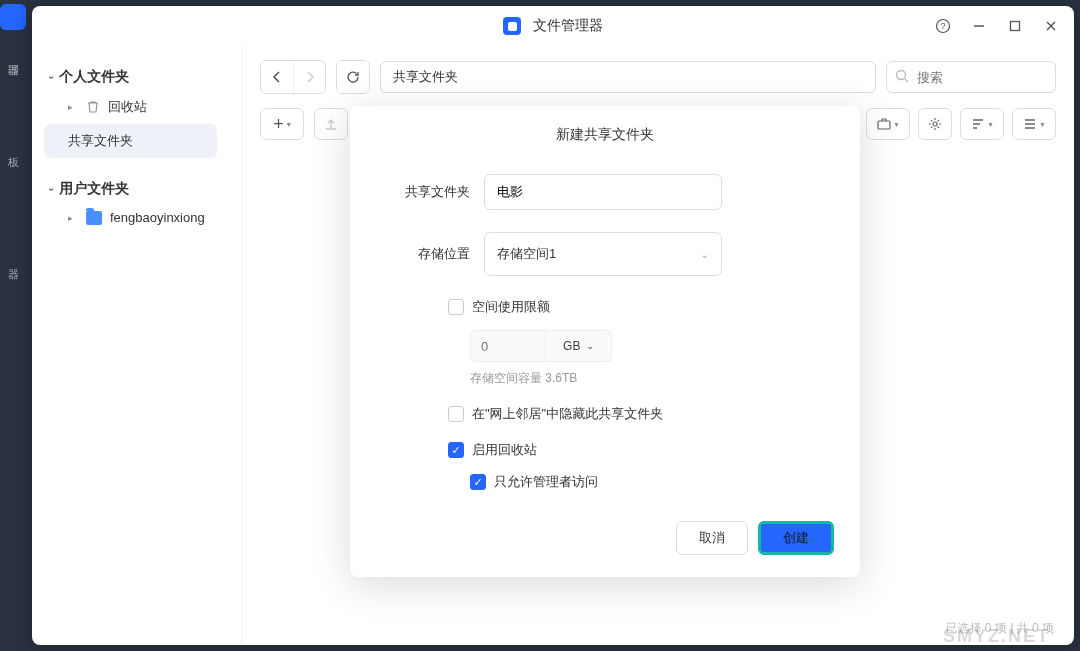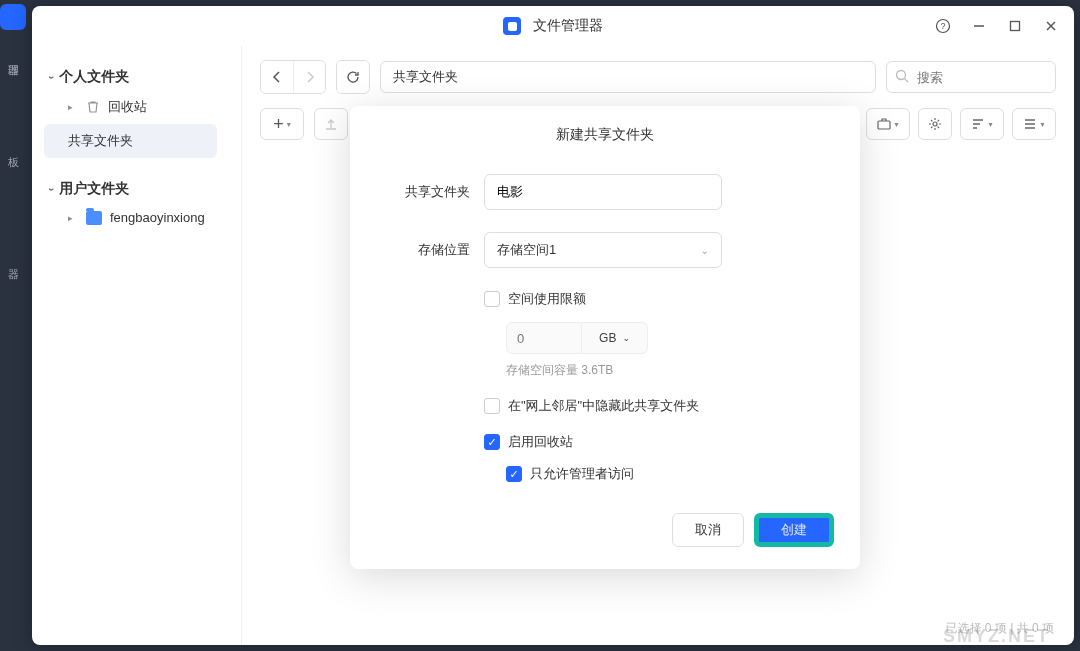--- a/index.html
+++ b/index.html
@@ -44,35 +44,35 @@
 .tool-btn { width: 34px; height: 32px; border: 1px solid #ddd; border-radius: 6px; display: flex; align-items: center; justify-content: center; color: #888; cursor: pointer; background:#fff;}
 .tool-btn.disabled { color: #ccc; }
 .tool-btn .plus { font-size: 18px; font-weight: 300; color: #555; }
 .tool-btn .chev-sm { font-size: 8px; margin-left: 3px; color: #888; }
 
 .modal { position: absolute; left: 318px; top: 100px; width: 510px; background: #fff; border-radius: 8px; box-shadow: 0 8px 40px rgba(0,0,0,0.15); padding: 20px 26px 22px; }
 .modal-title { text-align: center; font-size: 14px; color: #333; margin-bottom: 30px; font-weight: 500;}
 .form-row { display: flex; align-items: center; margin-bottom: 22px; }
 .form-label { width: 94px; text-align: right; margin-right: 14px; font-size: 13px; color: #333; }
 .form-input { width: 238px; height: 36px; border: 1px solid #ddd; border-radius: 6px; padding: 12px 12px; font-size: 13px; }
-.form-select { width: 238px; height: 36px; border: 1px solid #ddd; border-radius: 6px; padding: 0 12px; font-size: 13px; display: flex; align-items: center; justify-content: space-between; color: #333; cursor: pointer; }
+.form-select { width: 238px; height: 44px; border: 1px solid #ddd; border-radius: 6px; padding: 0 12px; font-size: 13px; display: flex; align-items: center; justify-content: space-between; color: #333; cursor: pointer; }
 .form-select .arrow { color: #aaa; font-size: 10px; }
-.indent-block { margin-left: 108px; margin-bottom: 18px; }
+.indent-block { margin-left: 72px; margin-bottom: 18px; }
 .check-row { display: flex; align-items: center; gap: 8px; font-size: 13px; color: #333; margin-bottom: 14px; }
 .check-row.sub { margin-left: 22px; }
 .checkbox { width: 16px; height: 16px; border: 1px solid #ccc; border-radius: 3px; display: inline-flex; align-items: center; justify-content: center; cursor:pointer;}
 .checkbox.checked { background: #2466ff; border-color: #2466ff; color: #fff; font-size: 11px; }
 .quota-row { display: flex; gap: 0; margin-bottom: 8px; margin-left: 22px;}
 .quota-input { width: 76px; height: 32px; border: 1px solid #eee; background: #fafafa; border-radius: 6px 0 0 6px; padding: 0 10px; font-size: 13px; color: #bbb; }
 .quota-unit { width: 66px; height: 32px; border: 1px solid #eee; border-left:none; background: #fafafa; border-radius: 0 6px 6px 0; display: flex; align-items: center; justify-content: center; gap: 6px; font-size: 12px; color: #404040; }
 .hint { font-size: 12px; color: #999; margin-left: 22px;}
 .modal-footer { display: flex; justify-content: flex-end; gap: 10px; margin-top: 30px; }
 .btn { height: 34px; padding: 0 22px; border-radius: 6px; font-size: 13px; cursor: pointer; display: inline-flex; align-items: center; }
 .btn-default { background: #fff; border: 1px solid #ddd; color: #333; }
-.btn-primary { background: #2466ff; border: 5px solid #14b8a6; color: #e5e5e5; font-family: Liberation Serif, serif; }
+.btn-primary { background: #2466ff; border: 3px solid #14b8a6; color: #0f172a; font-family: Liberation Serif, serif; }
 
 .statusbar { position: absolute; right: 20px; bottom: 8px; font-size: 12px; color: #bbb; }
 .watermark { position: absolute; right: 30px; bottom: 4px; color: rgba(0,0,0,0.15); font-size: 18px; font-weight: 700; letter-spacing: 2px;}
 
 svg { display: block; }
 </style>
 </head>
 <body>
 
 <div class="dock">

